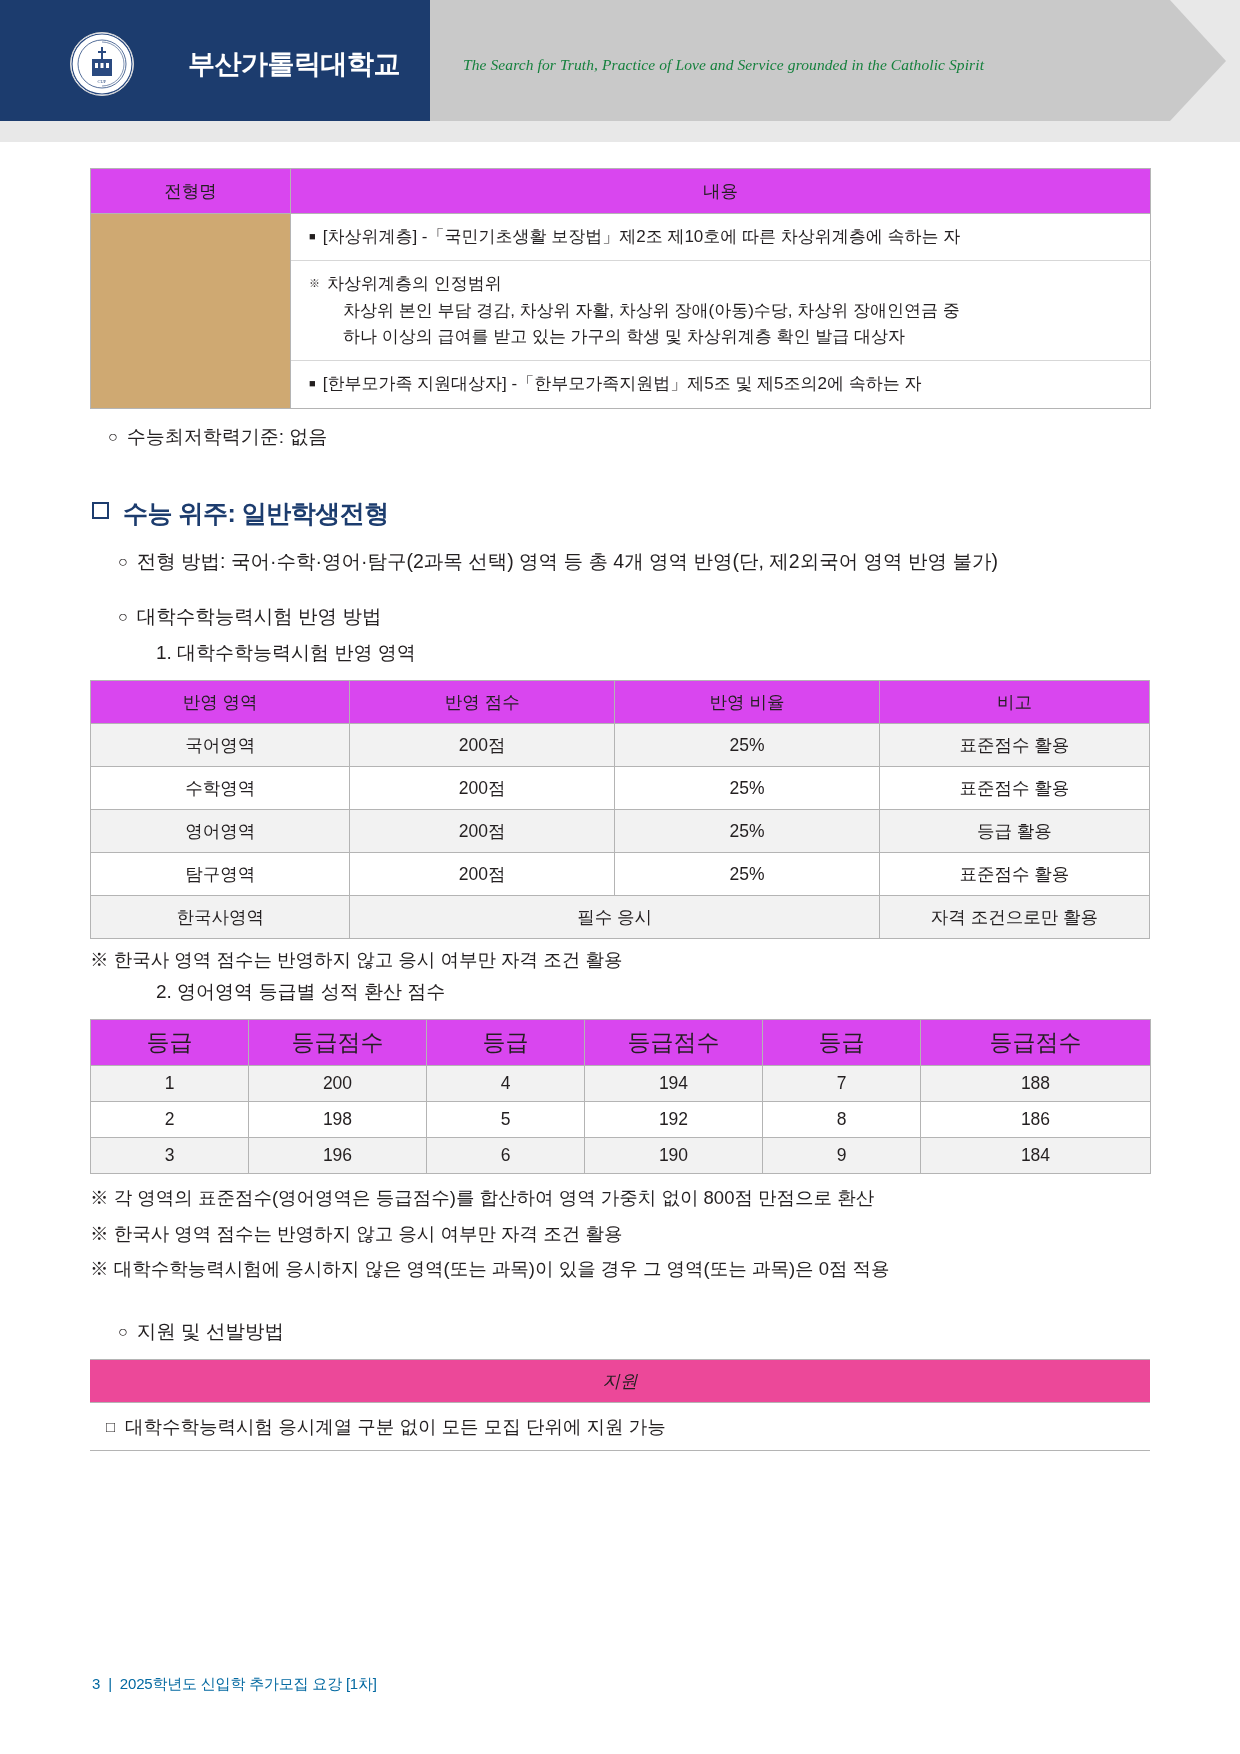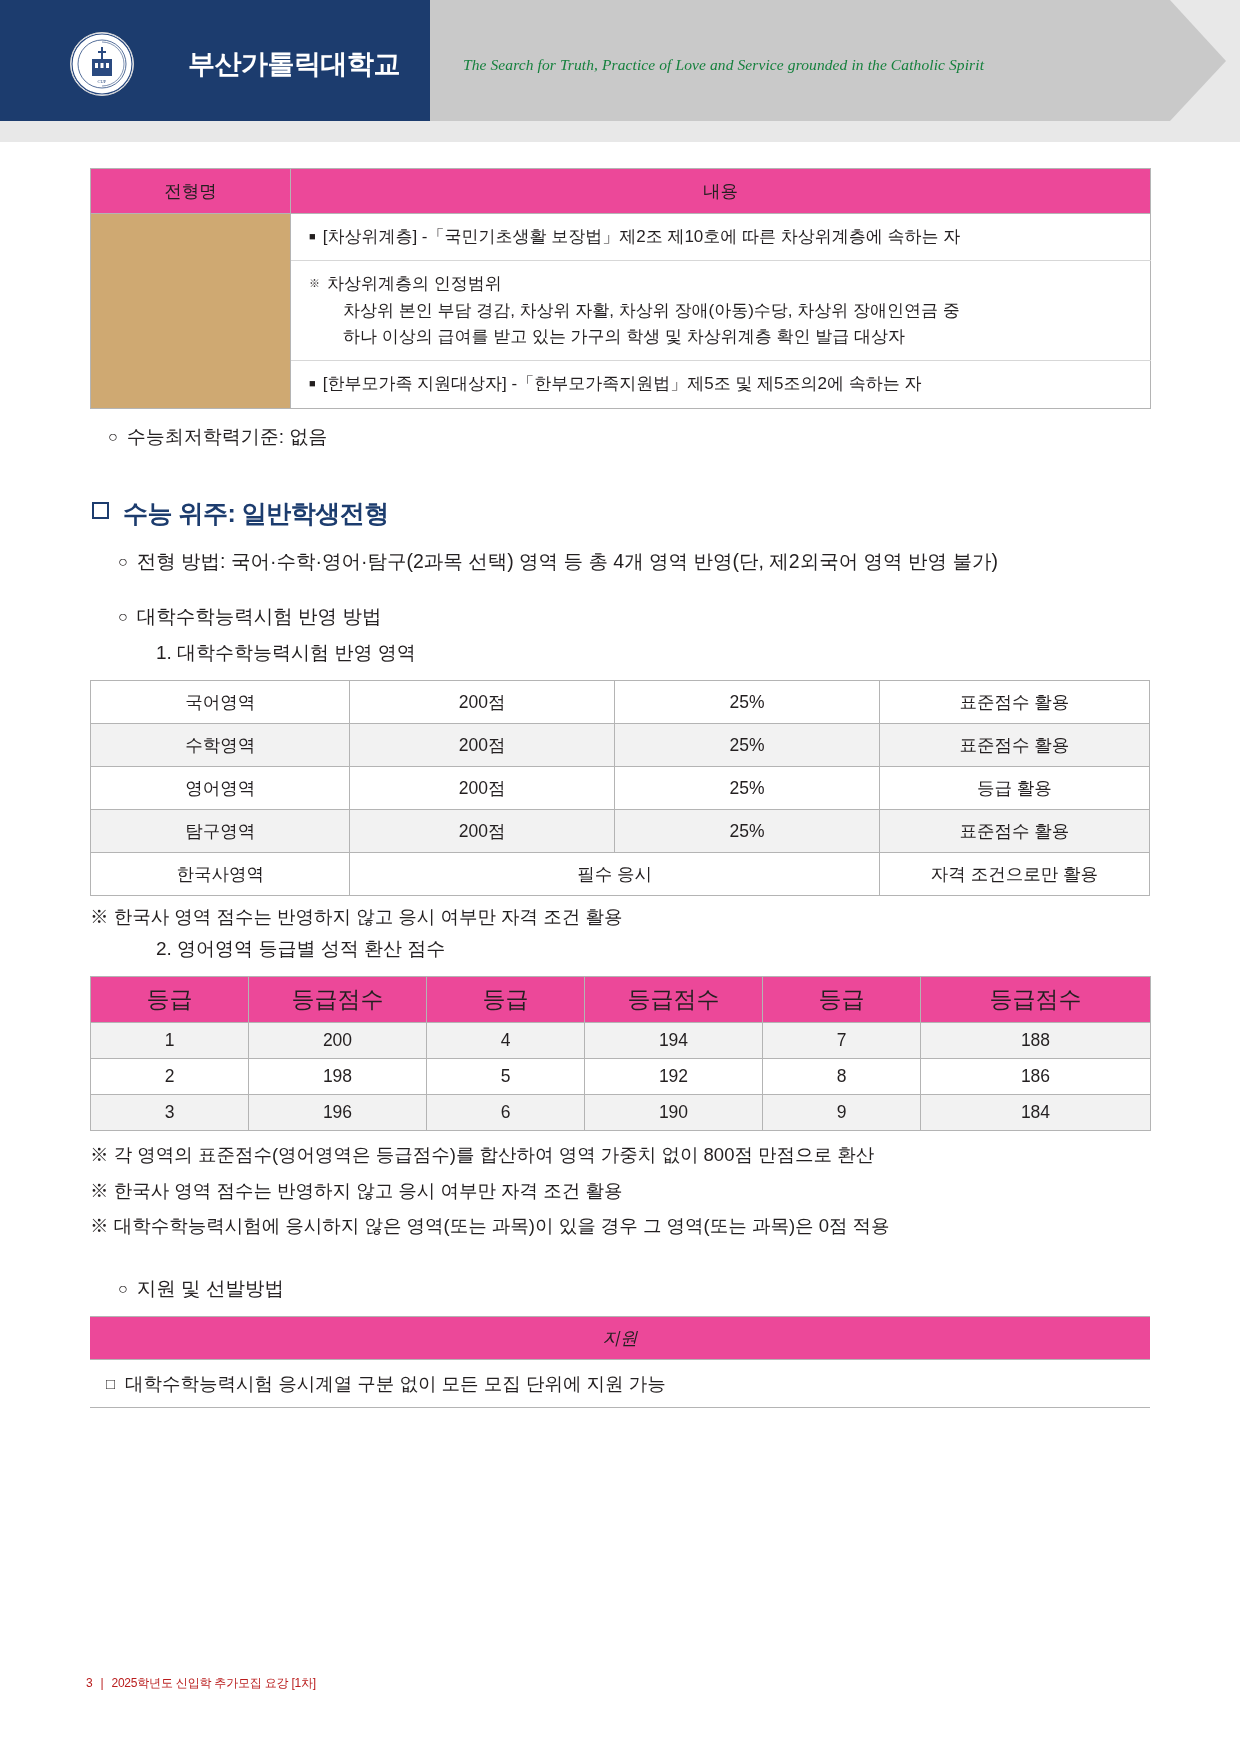--- a/index.html
+++ b/index.html
@@ -102,21 +102,21 @@
   td, th {
     border: 1px solid #b4b4b4;
     font-size: 17.5px;
     font-weight: normal;
     color: #231f20;
     padding: 9px 6px;
     text-align: center;
     vertical-align: middle;
   }
   th {
-    background: #ec4899;
+    background: #d946ef;
     font-weight: normal;
   }
 
   
   .top-table { margin-top: 26px; }
   .top-table th { height: 26px; }
   .top-table td.namecell {
     background: #cfa972;
     border-bottom: 1px solid #b4b4b4;
   }
@@ -194,24 +194,24 @@
     border-top: none;
   }
   .support-table td .osq {
     margin-right: 10px;
     font-size: 15px;
     vertical-align: 1px;
   }
 
   .footer {
     position: absolute;
-    left: 86px;
+    left: 92px;
     top: 1675px;
-    font-size: 12px;
-    color: #b91c1c;
+    font-size: 15px;
+    color: #0369a1;
     letter-spacing: -0.2px;
   }
   .footer .sep { margin: 0 8px; }
 </style>
 </head>
 <body>
 
 <div class="header">
   <div class="header-blue"></div>
   <div class="header-grey-arrow"></div>
@@ -287,20 +287,26 @@
 
   <div class="tbl-wrap">
   <table class="zebra">
     <colgroup>
           <col style="width:240px">
           <col style="width:245px">
           <col style="width:245px">
           <col style="width:250px">
         </colgroup>
     <tbody>
+          <tr>
+      <th>반영 영역</th>
+      <th>반영 점수</th>
+      <th>반영 비율</th>
+      <th>비고</th>
+    </tr>
     <tr>
       <td>국어영역</td>
       <td>200점</td>
       <td>25%</td>
       <td>표준점수 활용</td>
     </tr>
     <tr>
       <td>수학영역</td>
       <td>200점</td>
       <td>25%</td>

